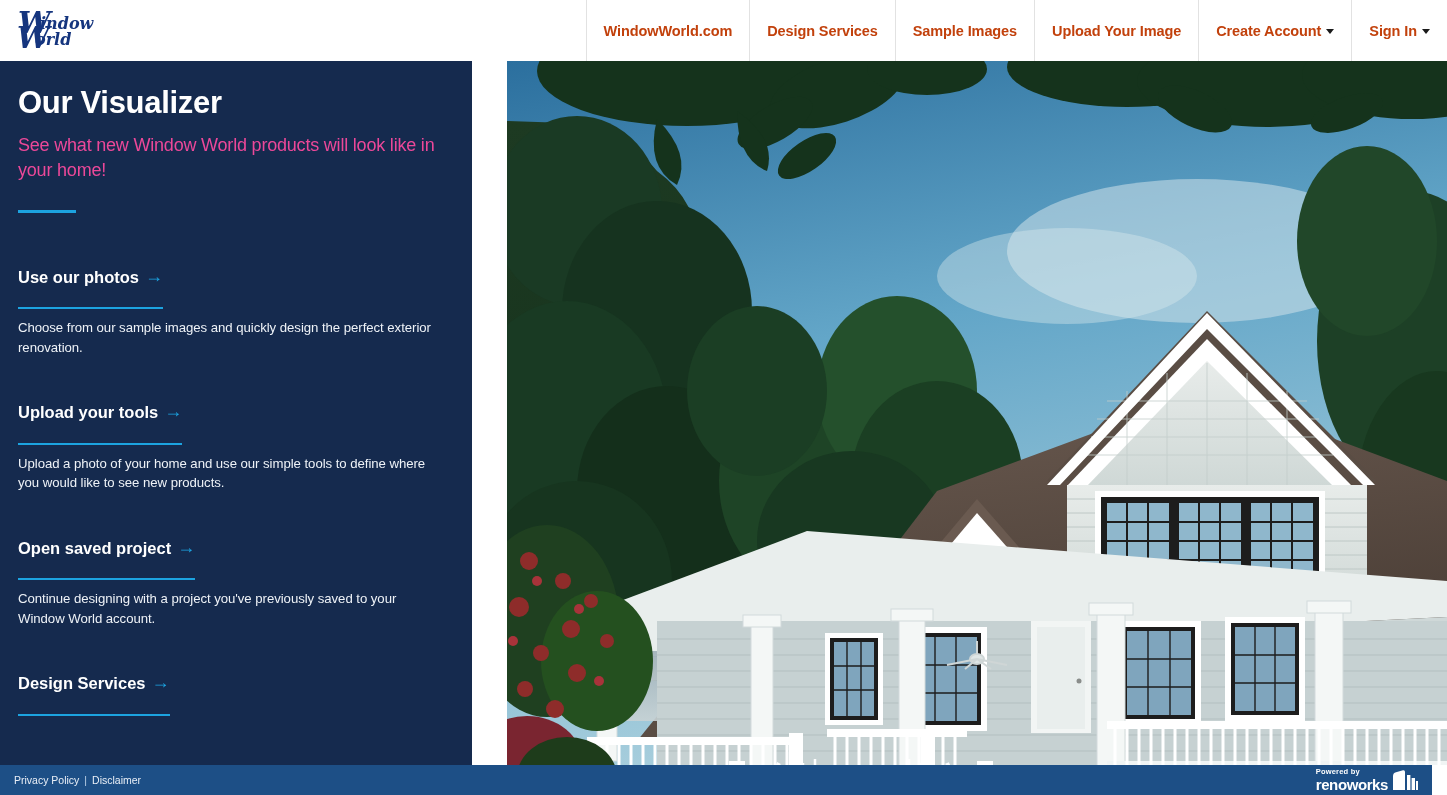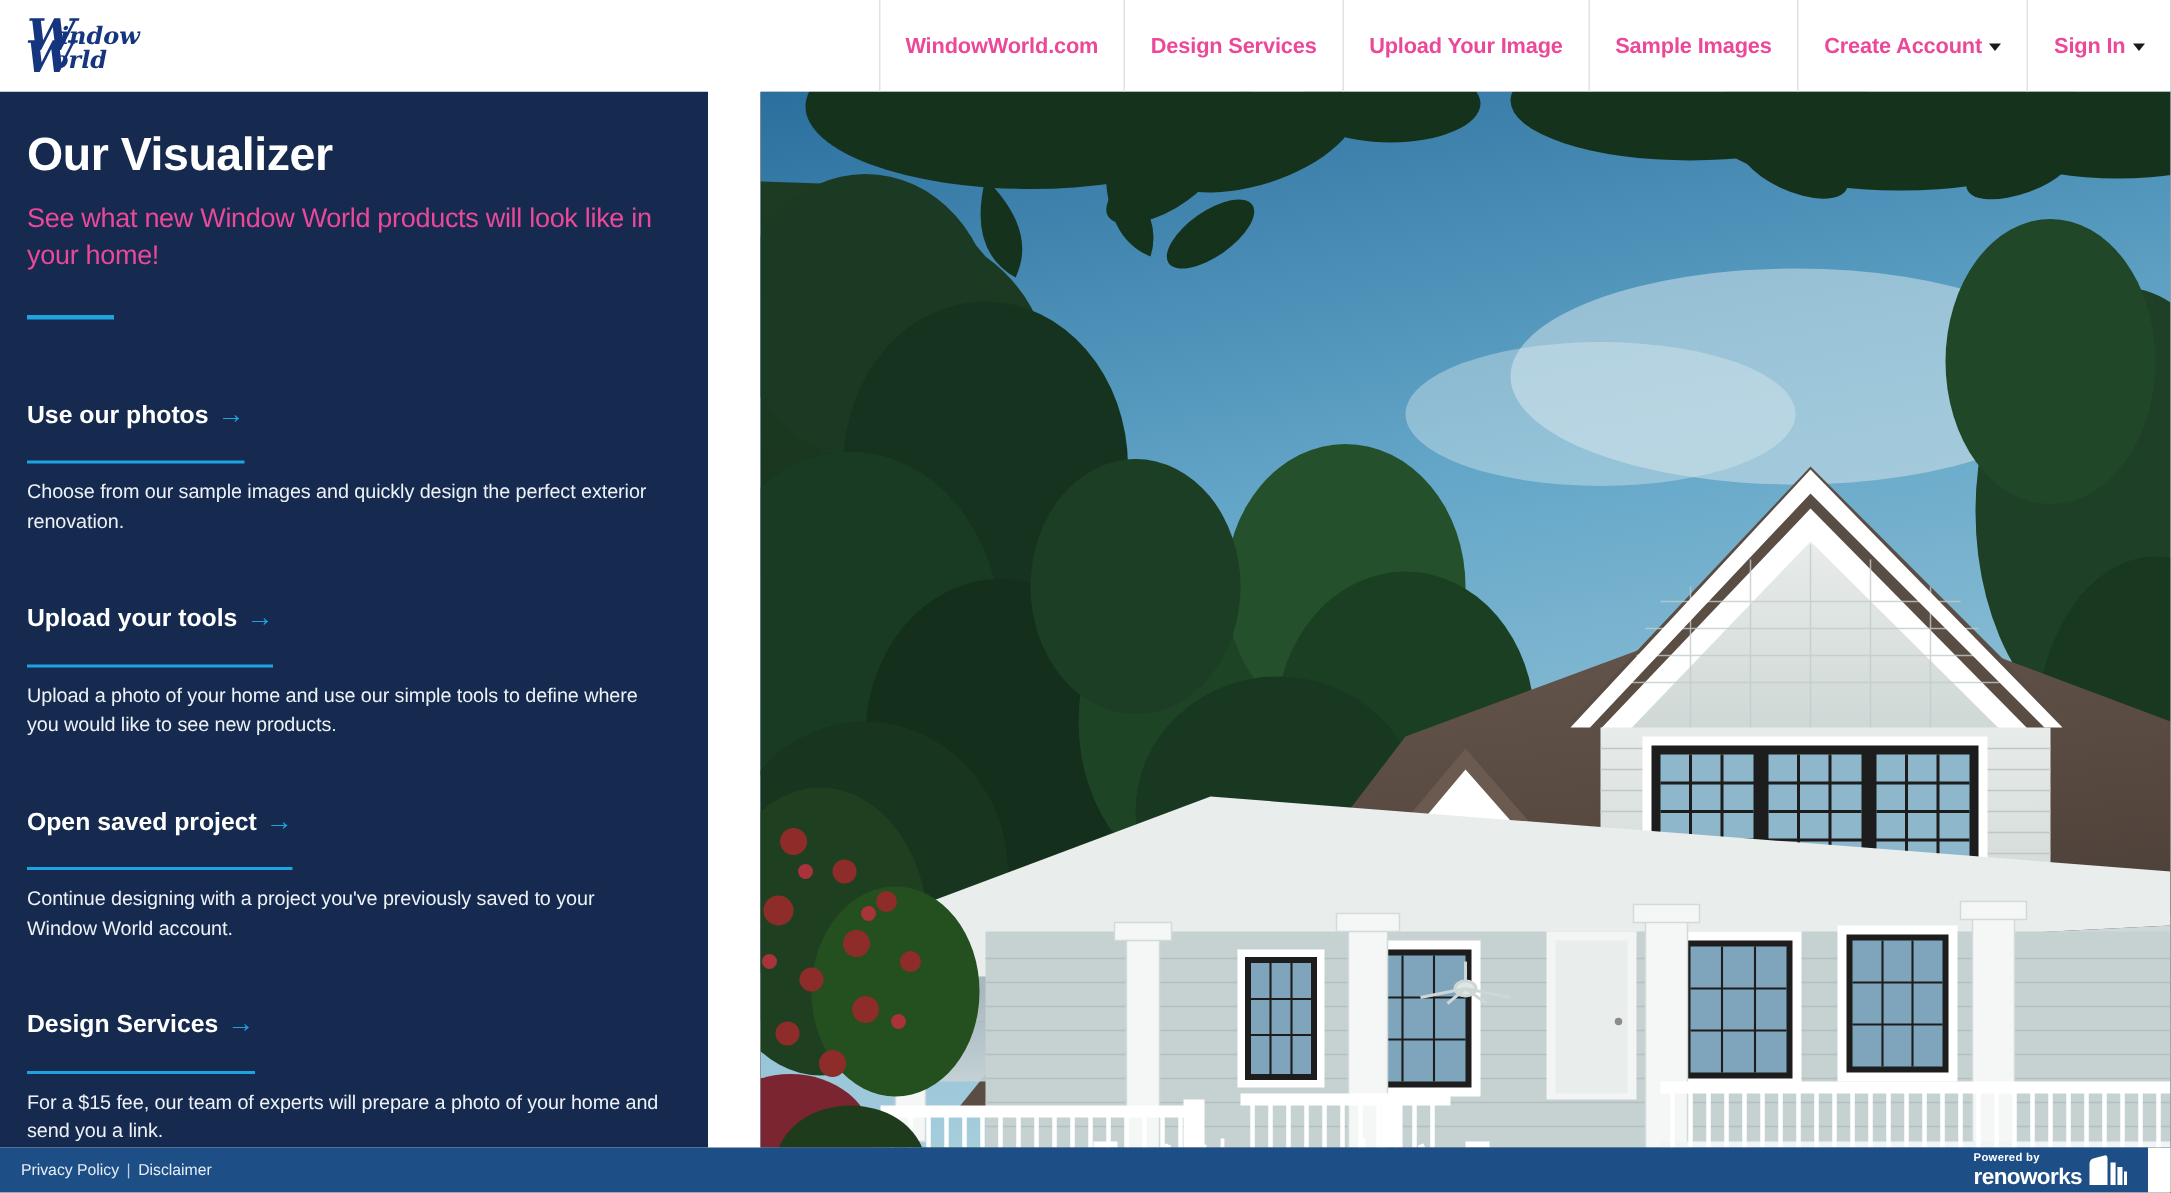--- a/index.html
+++ b/index.html
@@ -25,21 +25,21 @@
     padding-left: 18px;
   }
   .logo-svg { display: block; }
   .nav {
     flex: 1; height: 61px;
     display: flex; align-items: stretch; justify-content: flex-end;
   }
   .nav-item {
     display: flex; align-items: center; justify-content: center;
     padding: 0 17px;
-    font-size: 14.5px; font-weight: bold; color: #ec4899;
+    font-size: 14.5px; font-weight: bold; color: #c2410c;
     border-left: 1px solid #e2e2e2;
     white-space: nowrap; cursor: pointer; letter-spacing: -0.1px;
   }
   .caret {
     display: inline-block; margin-left: 5px;
     width: 0; height: 0;
     border-left: 4.5px solid transparent;
     border-right: 4.5px solid transparent;
     border-top: 5px solid #1a1a1a;
     position: relative; top: 1px;
@@ -143,24 +143,24 @@
     </div>
 
     <div class="nav">
       <div class="nav-item">
         <span>WindowWorld.com</span>
       </div>
       <div class="nav-item">
         <span>Design Services</span>
       </div>
       <div class="nav-item">
+        <span>Sample Images</span>
+      </div>
+      <div class="nav-item">
         <span>Upload Your Image</span>
-      </div>
-      <div class="nav-item">
-        <span>Sample Images</span>
       </div>
       <div class="nav-item">
         <span>Create Account</span>
         <span class="caret"></span>
       </div>
       <div class="nav-item">
         <span>Sign In</span>
         <span class="caret"></span>
       </div>
     </div>
@@ -195,21 +195,20 @@
           <span class="arrow-icon">→</span>
         </a>
         <p class="link-desc">Continue designing with a project you've previously saved to your Window World account.</p>
       </div>
 
       <div class="link-block">
         <a class="link-head">
           <span>Design Services</span>
           <span class="arrow-icon">→</span>
         </a>
-        <p class="link-desc">For a $15 fee, our team of experts will prepare a photo of your home and send you a link.</p>
       </div>
 
     </div>
   </div>
 
   <div class="photo">
     <svg viewBox="0 0 940 704" preserveAspectRatio="xMidYMid slice">
       <defs>
         <linearGradient id="sky" x1="0" y1="0" x2="0.25" y2="1">
           <stop offset="0%" stop-color="#2b6f9e"></stop>

